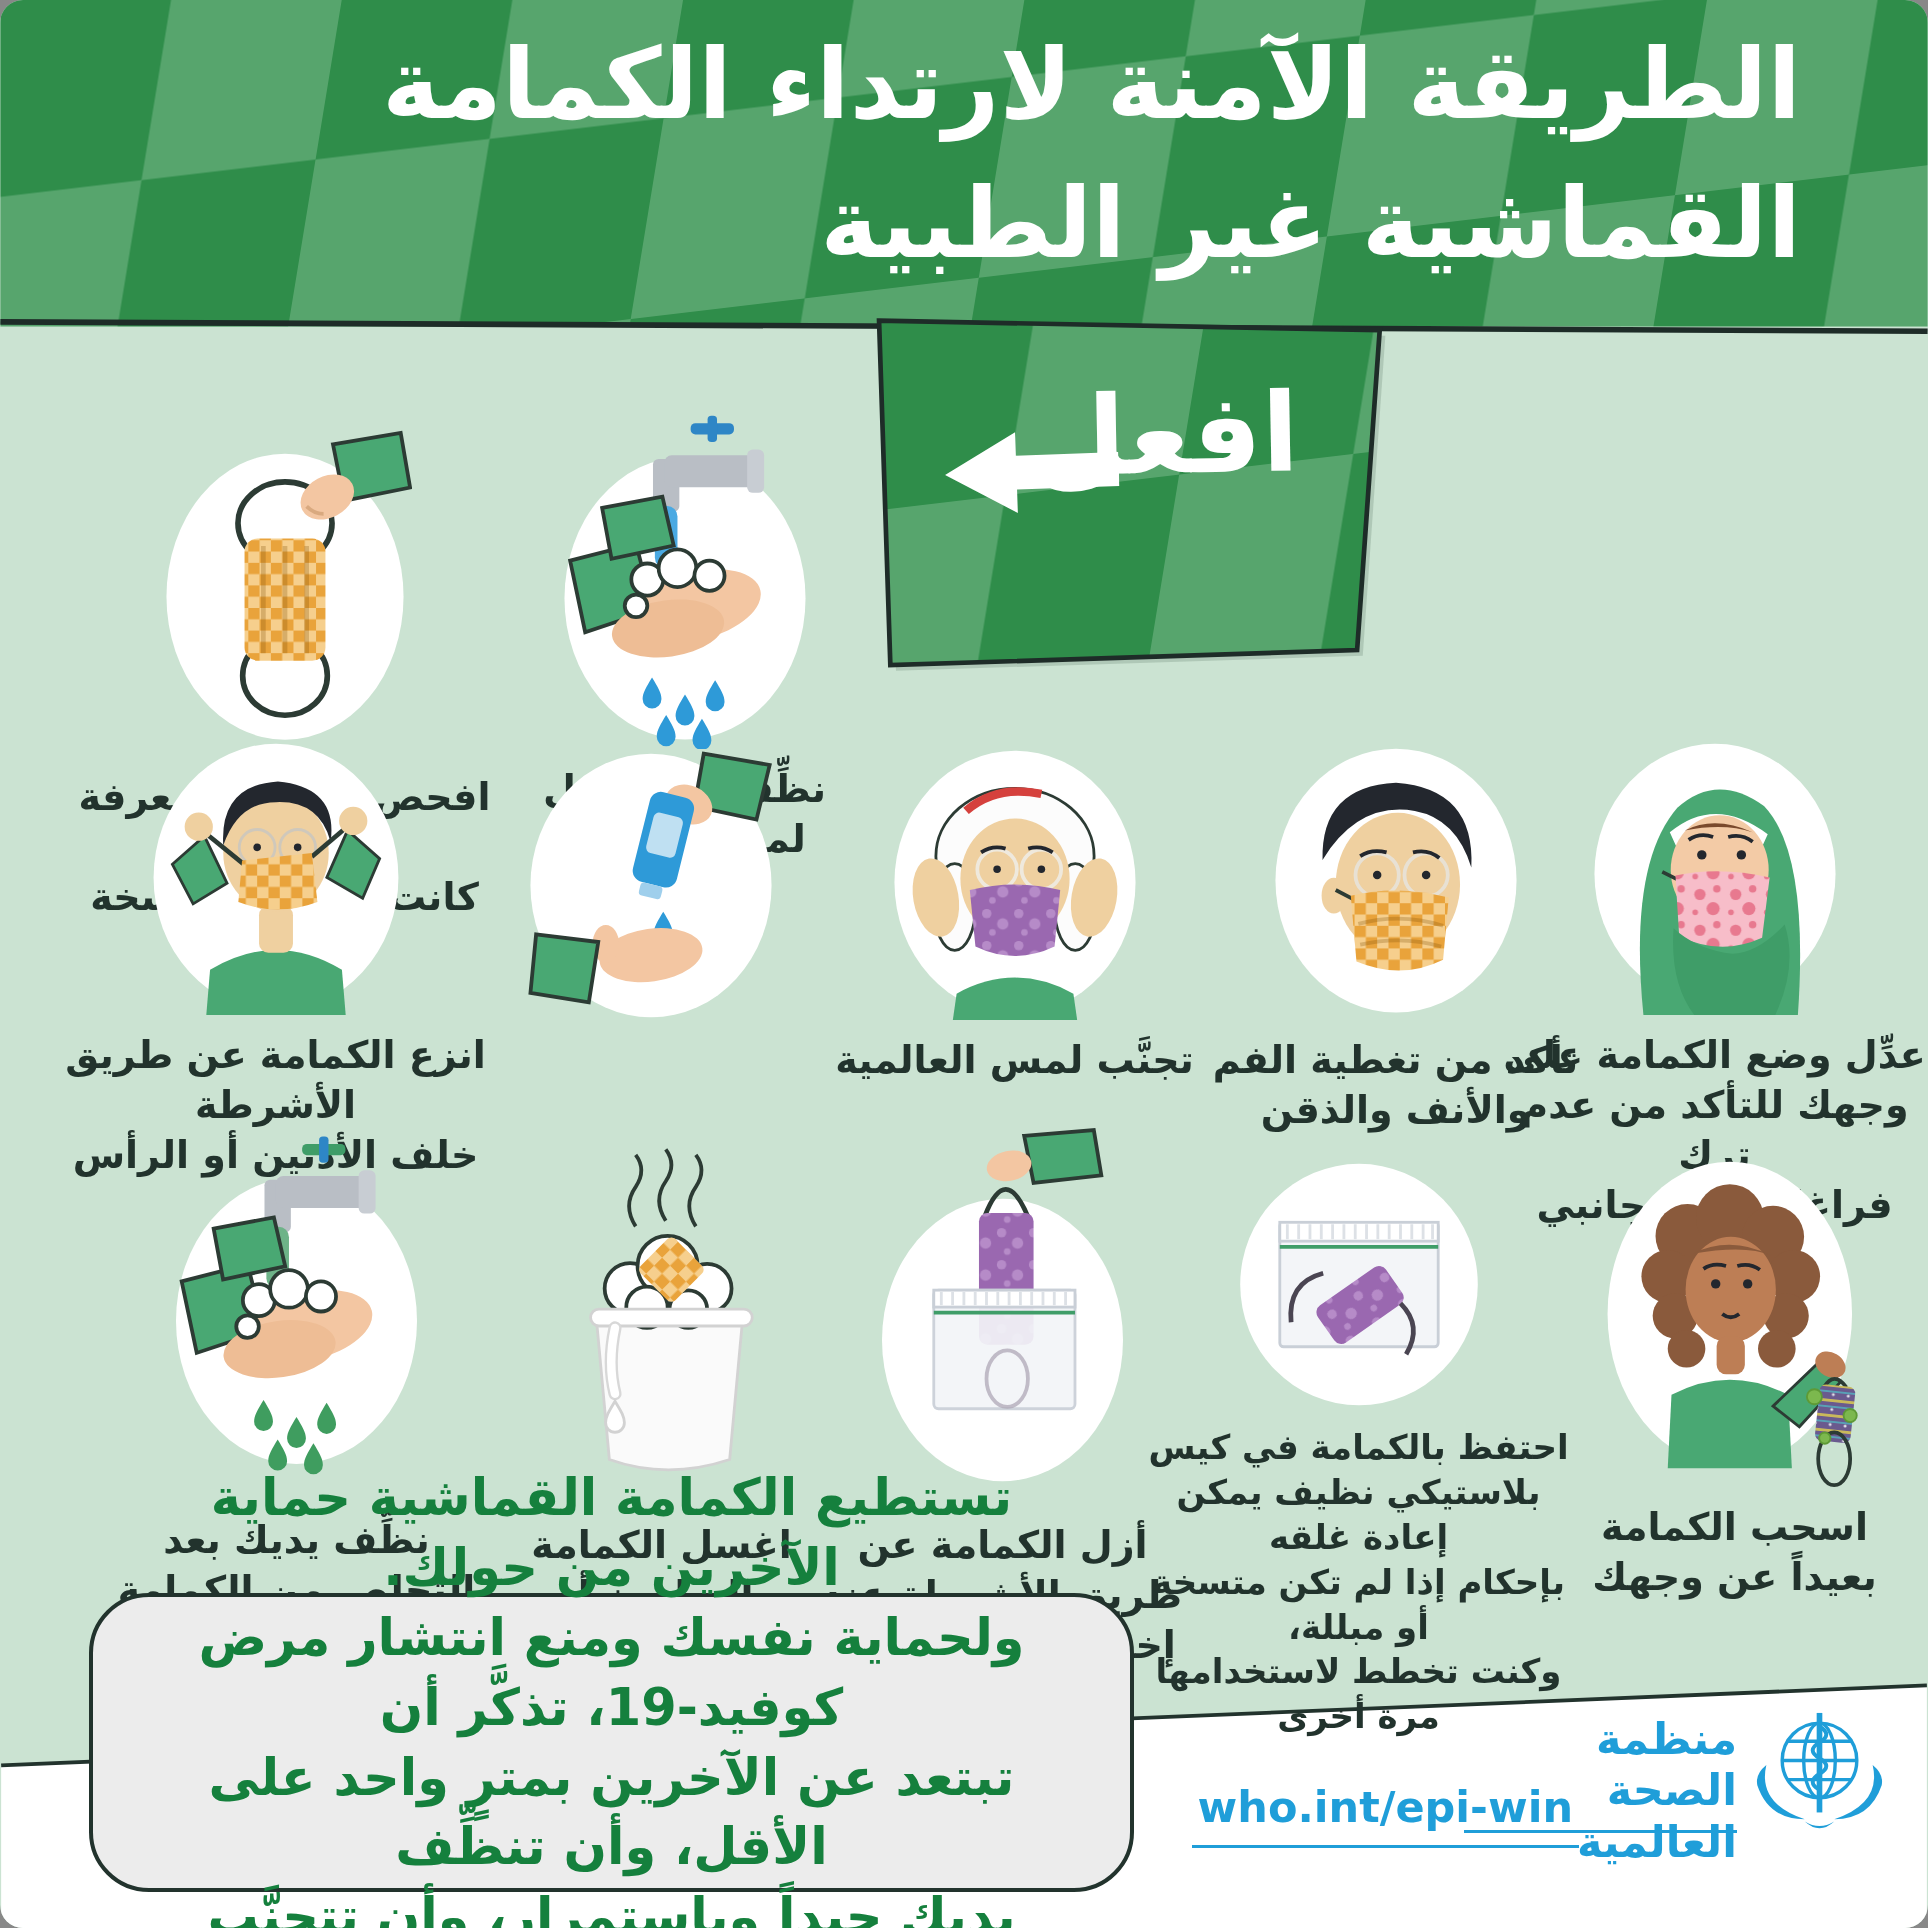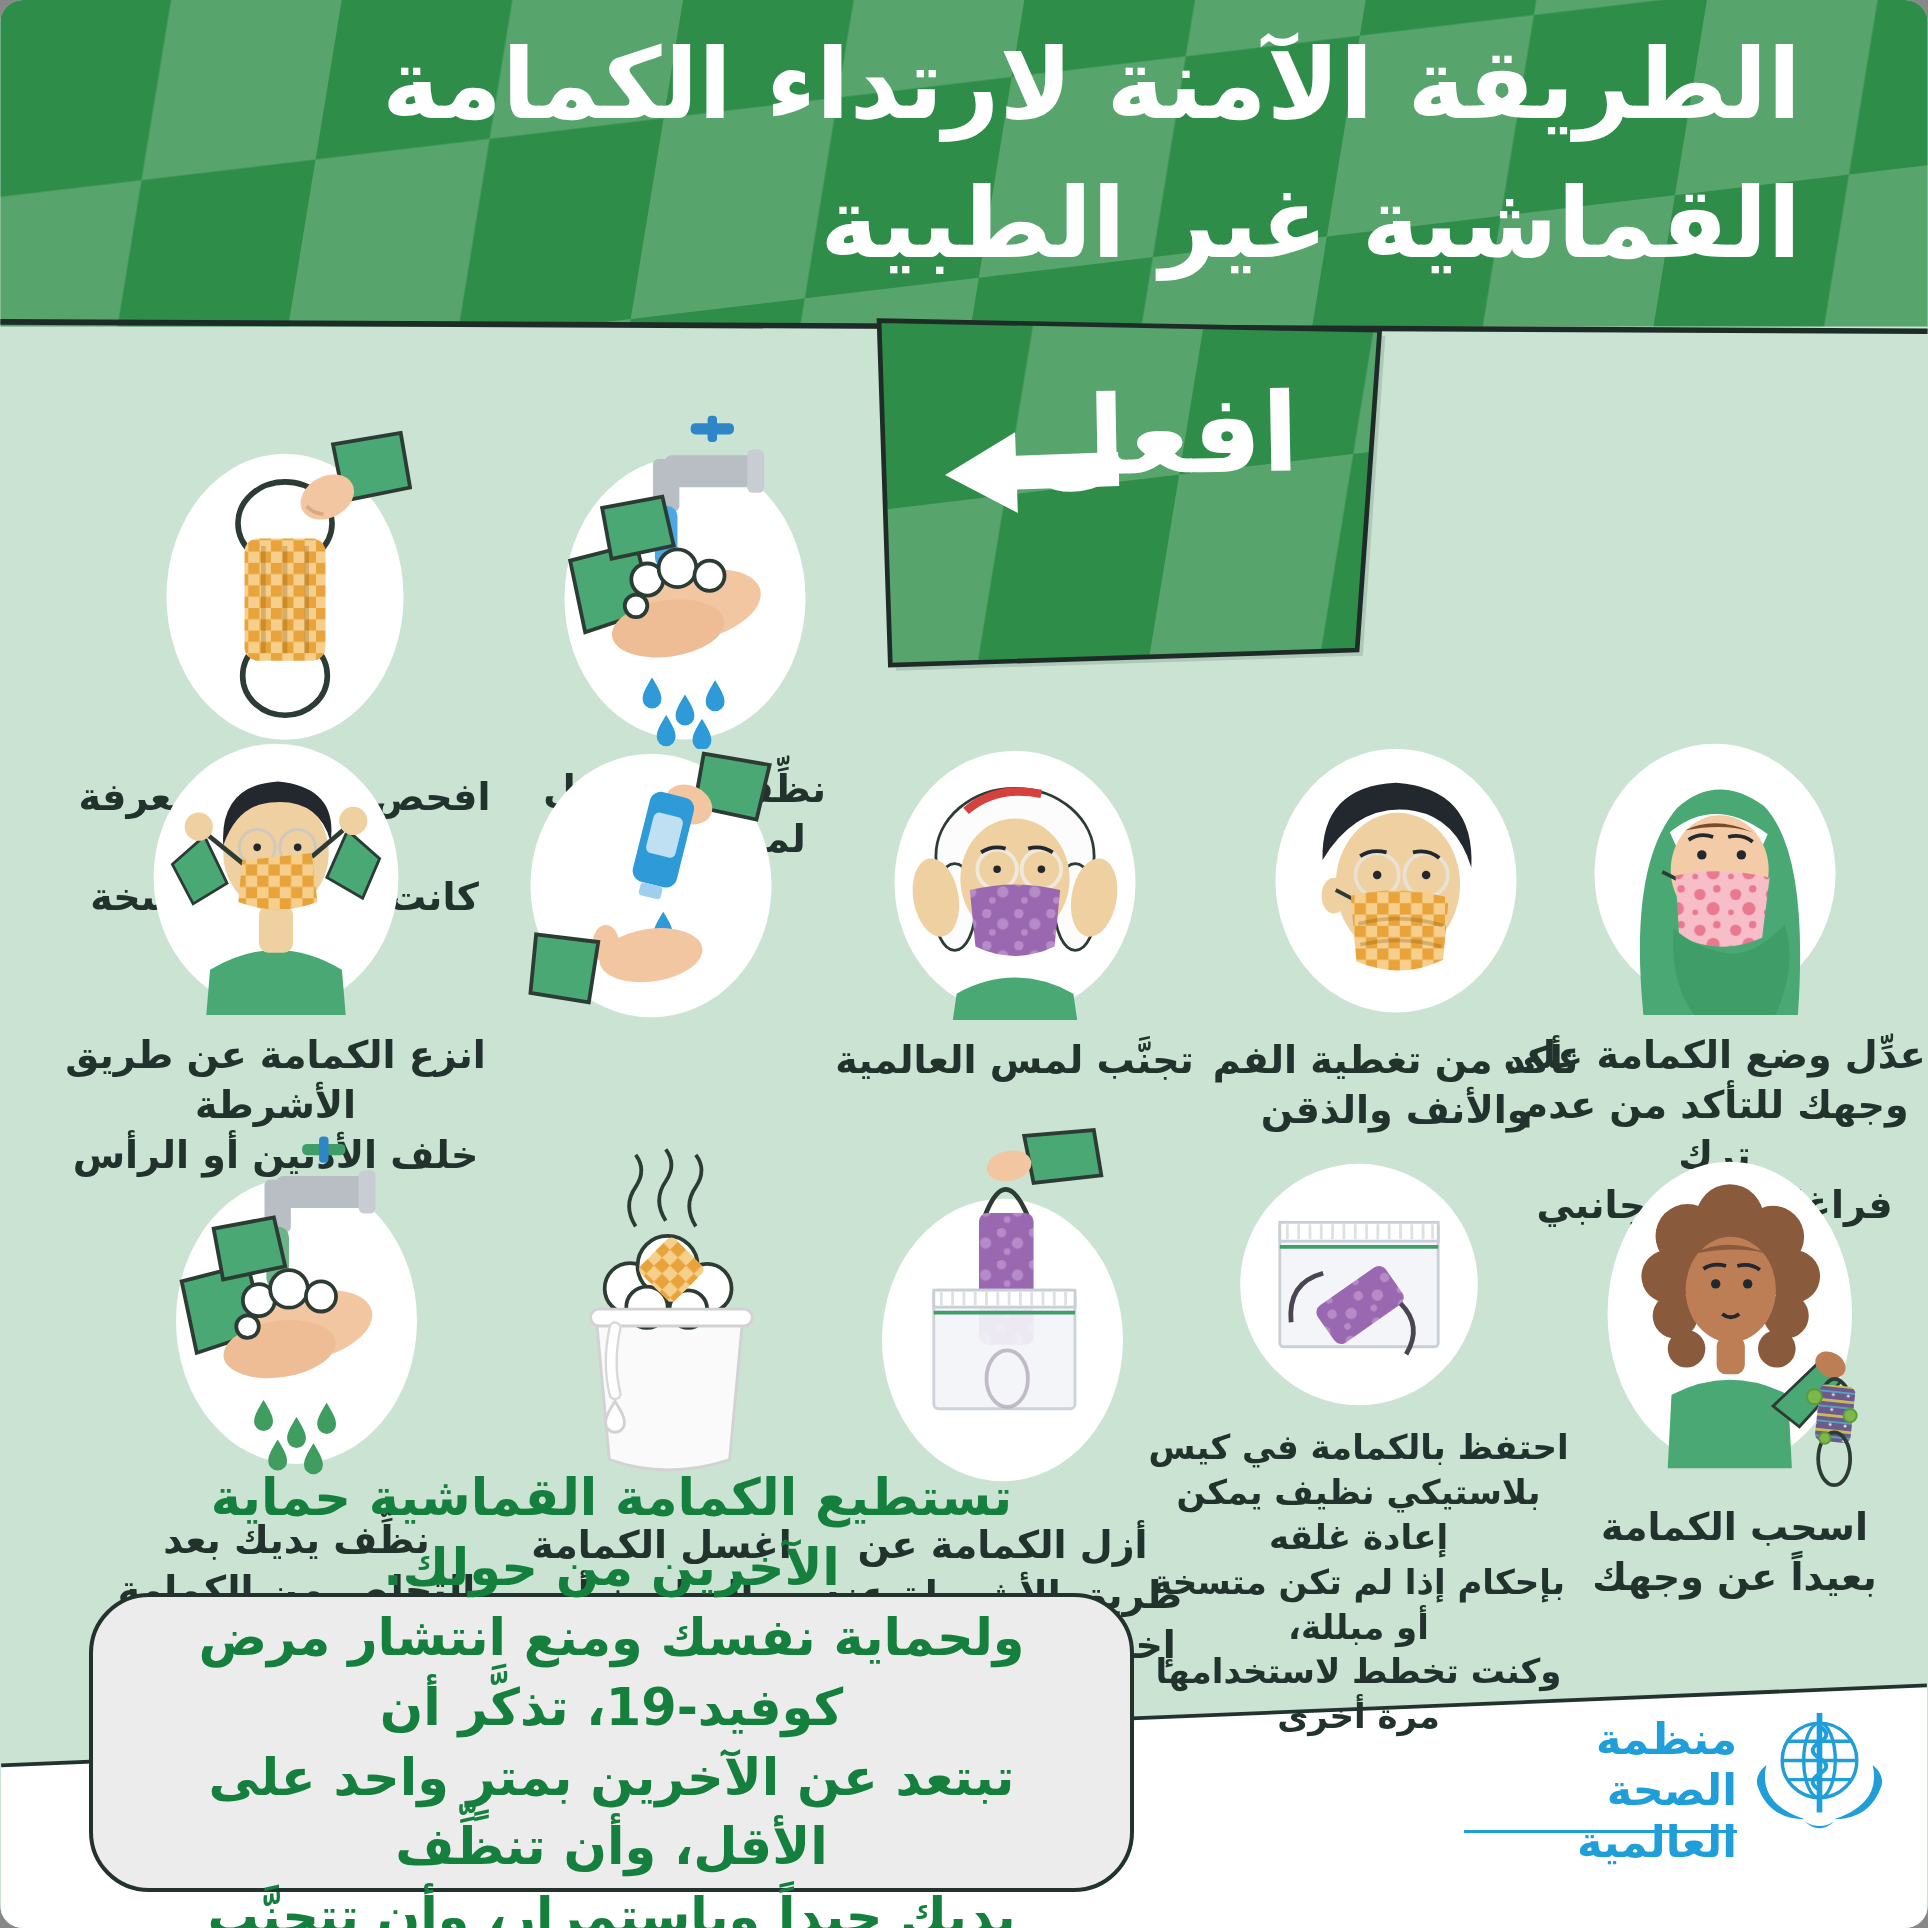--- a/index.html
+++ b/index.html
@@ -402,20 +402,21 @@
     <path d="M0,95 L2048,10" stroke="#22332d" stroke-width="4" fill="none"></path>
   </svg>
 
   <div id="advice-box" class="abs">
     <div class="aline">تستطيع الكمامة القماشية حماية الآخرين من حولك.</div>
     <div class="aline">ولحماية نفسك ومنع انتشار مرض كوفيد-19، تذكَّر أن</div>
     <div class="aline">تبتعد عن الآخرين بمترٍ واحد على الأقل، وأن تنظِّف</div>
     <div class="aline">يديك جيداً وباستمرار، وأن تتجنَّب لمس وجهك والكمامة</div>
   </div>
 
+  <div id="epi-link" class="abs">who.int/epi-win</div>
 
   <div id="who-block" class="abs">
     <svg id="who-emblem" width="147" height="136" viewBox="0 0 130 120">
       <g fill="none" stroke="#1f9ed9" stroke-width="3">
         <circle cx="65" cy="48" r="33"></circle>
         <ellipse cx="65" cy="48" rx="14" ry="33"></ellipse>
         <path d="M32,48 H98 M36,31 H94 M36,65 H94"></path>
       </g>
       <path d="M65,6 V94" stroke="#1f9ed9" stroke-width="5"></path>
       <path d="M65,18 q12,7 0,14 q-12,7 0,14 q12,7 0,14 q-12,7 0,14" fill="none" stroke="#1f9ed9" stroke-width="3.5"></path>

